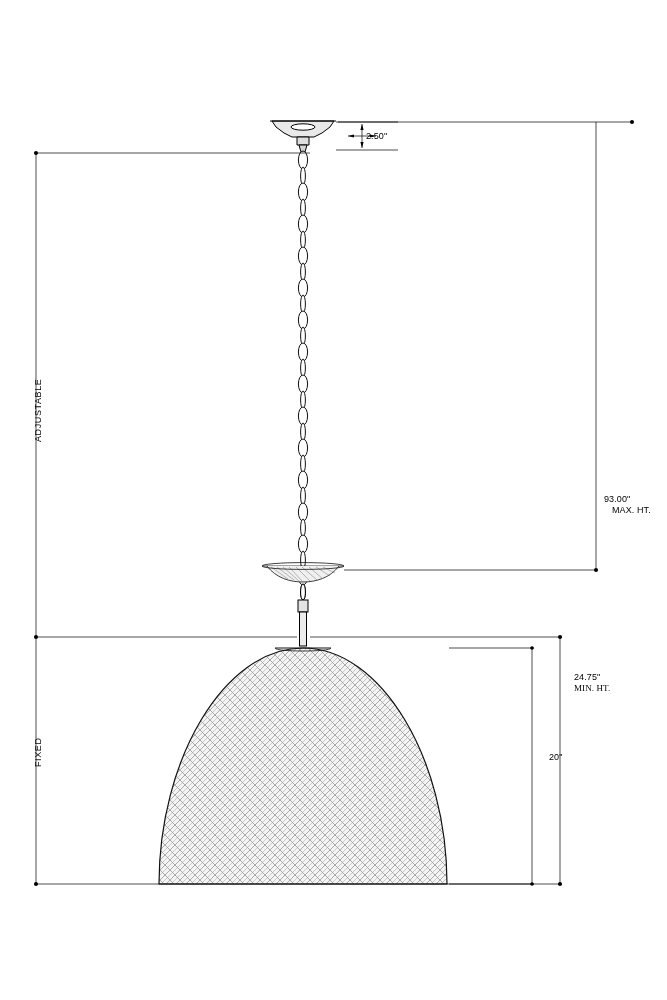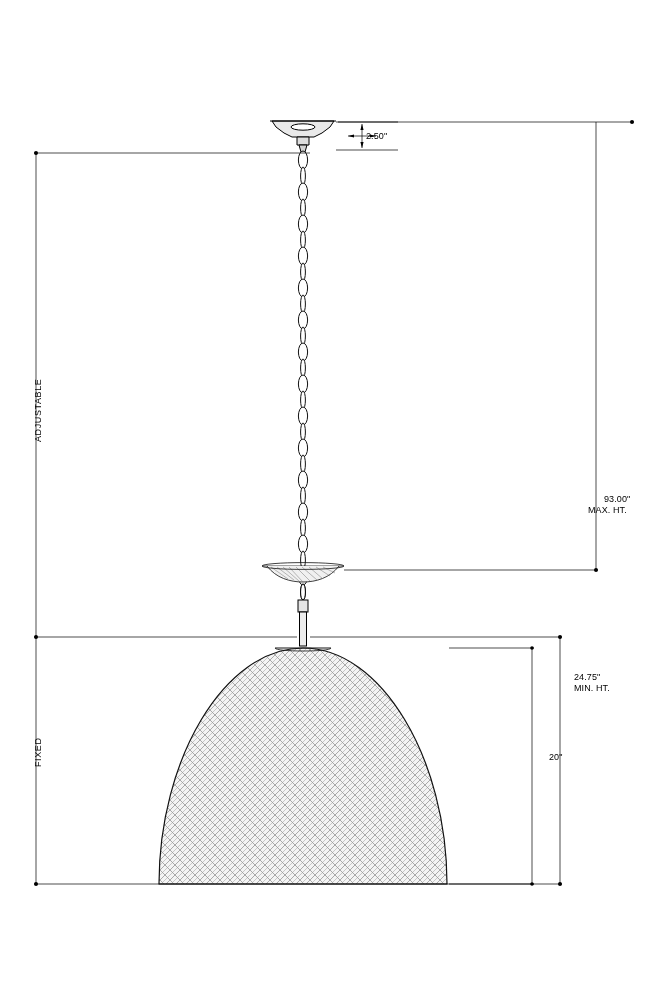--- a/index.html
+++ b/index.html
@@ -174,24 +174,24 @@
         <line x1="532" y1="648" x2="532" y2="884" stroke-width="0.7"></line>
         <circle cx="532" cy="648" r="1.8" fill="#000" stroke="none"></circle>
         <circle cx="532" cy="884" r="1.8" fill="#000" stroke="none"></circle>
       </g>
     </g>
   </svg>
 
   <div class="dimlabel" style="left:366px; top:131px;">2.50"</div>
 
   <div class="dimlabel" style="left:604px; top:494px;">93.00"</div>
-  <div class="dimlabel" style="left:588px; top:505px;">MAX. HT.</div>
+  <div class="dimlabel" style="left:612px; top:505px;">MAX. HT.</div>
 
   <div class="dimlabel" style="left:574px; top:672px;">24.75"</div>
-  <div class="dimlabel" style="left:574px; top:683px;">MIN. HT.</div>
+  <div class="dimlabel" style="left:574px; top:683px;font-family:Liberation Serif, serif;">MIN. HT.</div>
 
   <div class="dimlabel" style="left:549px; top:752px;">20"</div>
 
   <div class="vertlabel" style="left:33px; top:442px;">ADJUSTABLE</div>
 
   <div class="vertlabel" style="left:33px; top:767px;">FIXED</div>
 
 </div>
 
 </body></html>

